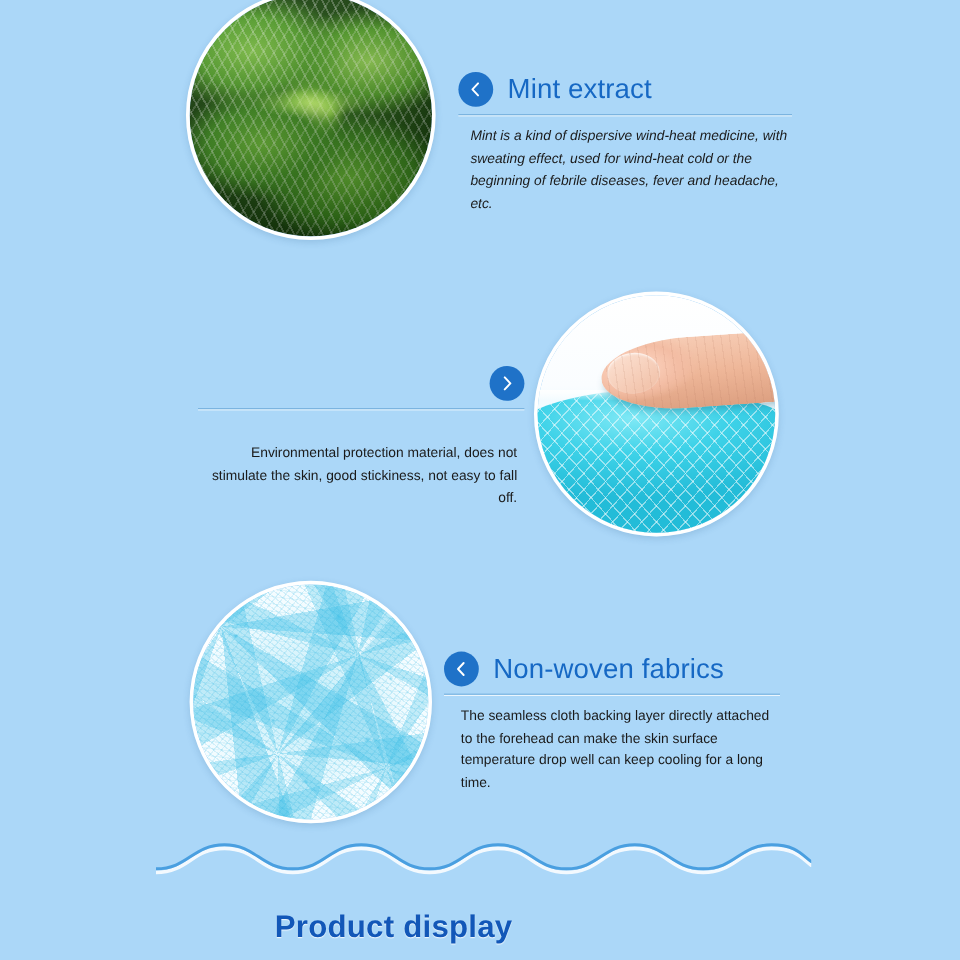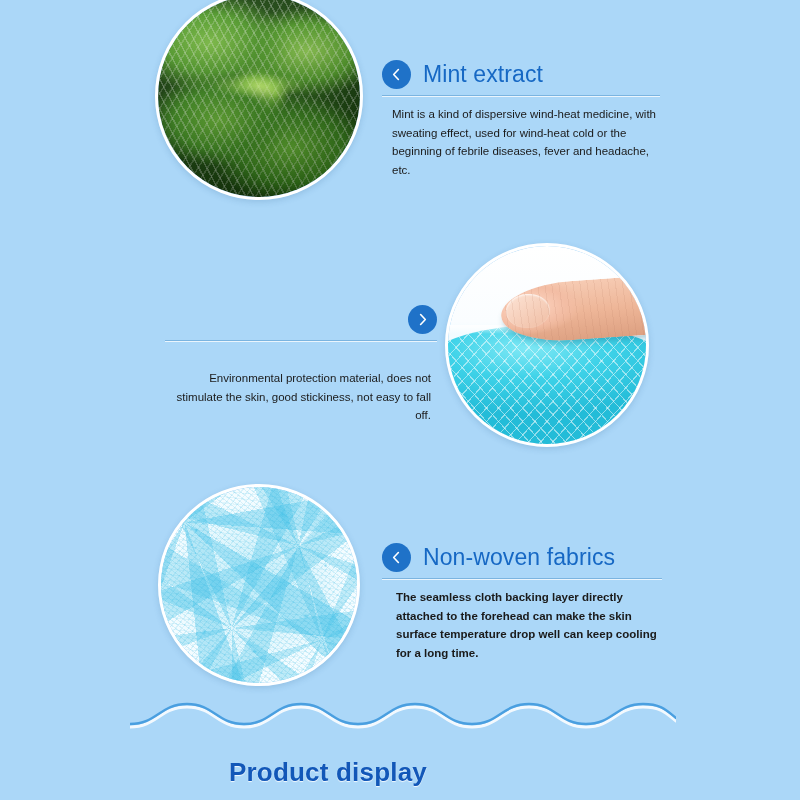--- a/index.html
+++ b/index.html
@@ -195,27 +195,27 @@
 
   .feature-body {
     margin-top: 9px;
     font-size: 11.5px;
     line-height: 1.62;
     color: #1a1a1a;
   }
   .feature-body.right { text-align: right; }
 
   #feature-mint { left: 382px; top: 60px; width: 278px; }
-  #feature-mint .feature-body { padding: 0 2px 0 10px; }
+  #feature-mint .feature-body { padding: 0 2px 0 10px; font-style: italic; }
 
   #feature-gel { left: 165px; top: 305px; width: 272px; }
   #feature-gel .feature-body { padding: 0 6px 0 2px; margin-top: 28px; }
 
-  #feature-fabric { left: 382px; top: 543px; width: 280px; }
-  #feature-fabric .feature-body { padding: 0 2px 0 14px; font-weight: bold; }
+  #feature-fabric { left: 370px; top: 543px; width: 280px; }
+  #feature-fabric .feature-body { padding: 0 2px 0 14px; }
 
   
   #wave-divider {
     position: absolute;
     left: 130px;
     top: 698px;
     width: 546px;
     height: 46px;
   }
 

